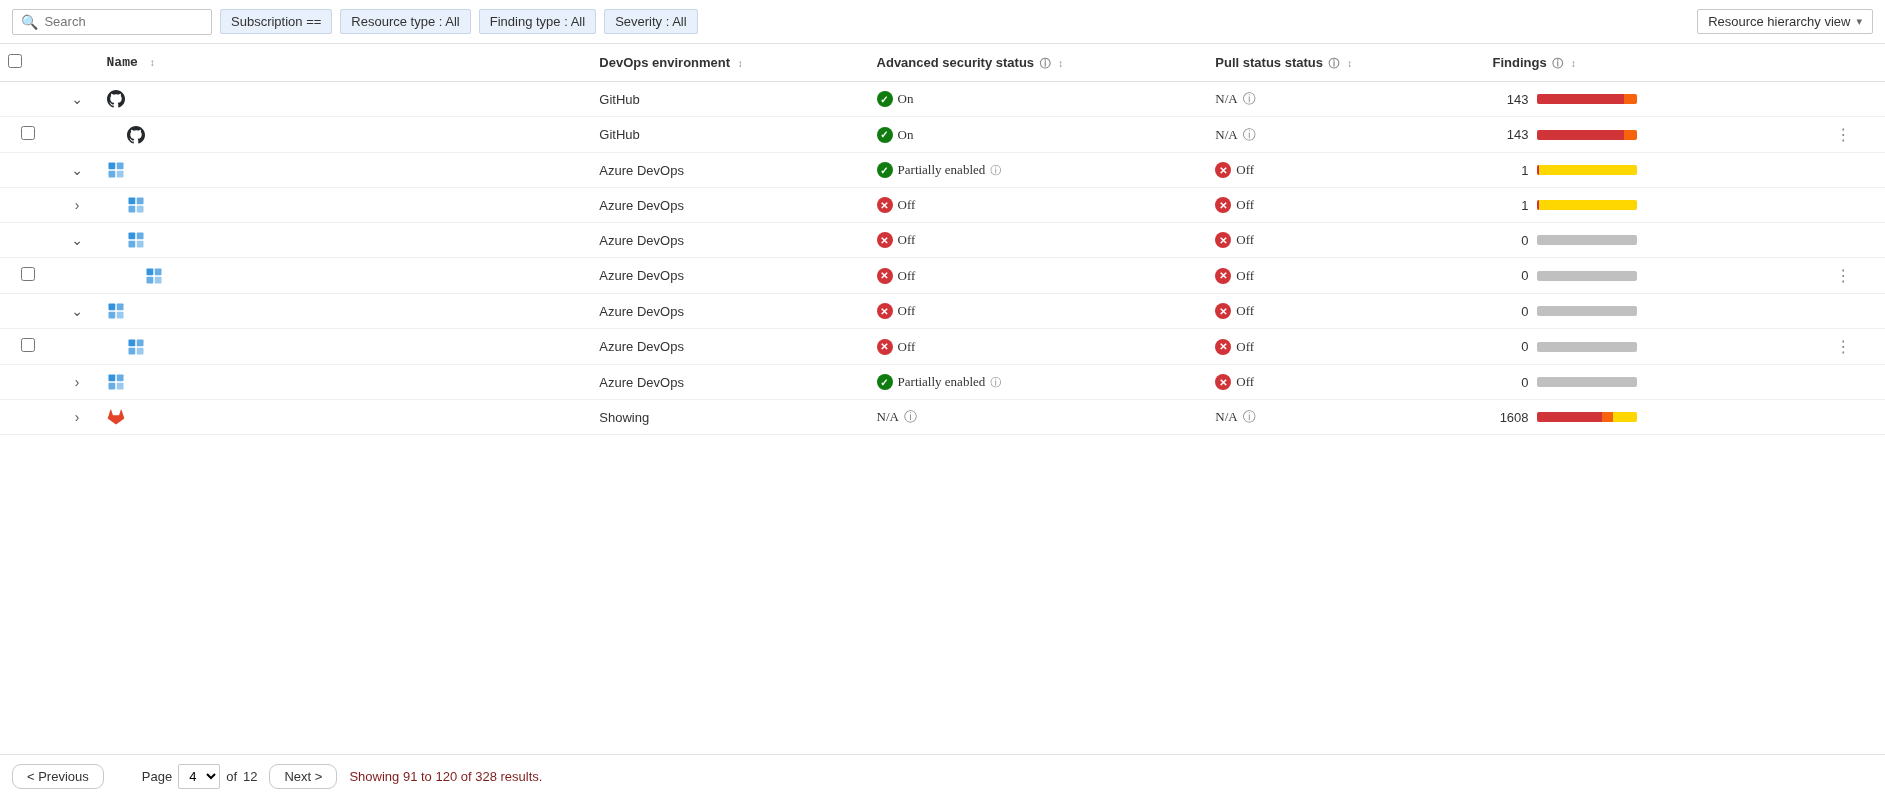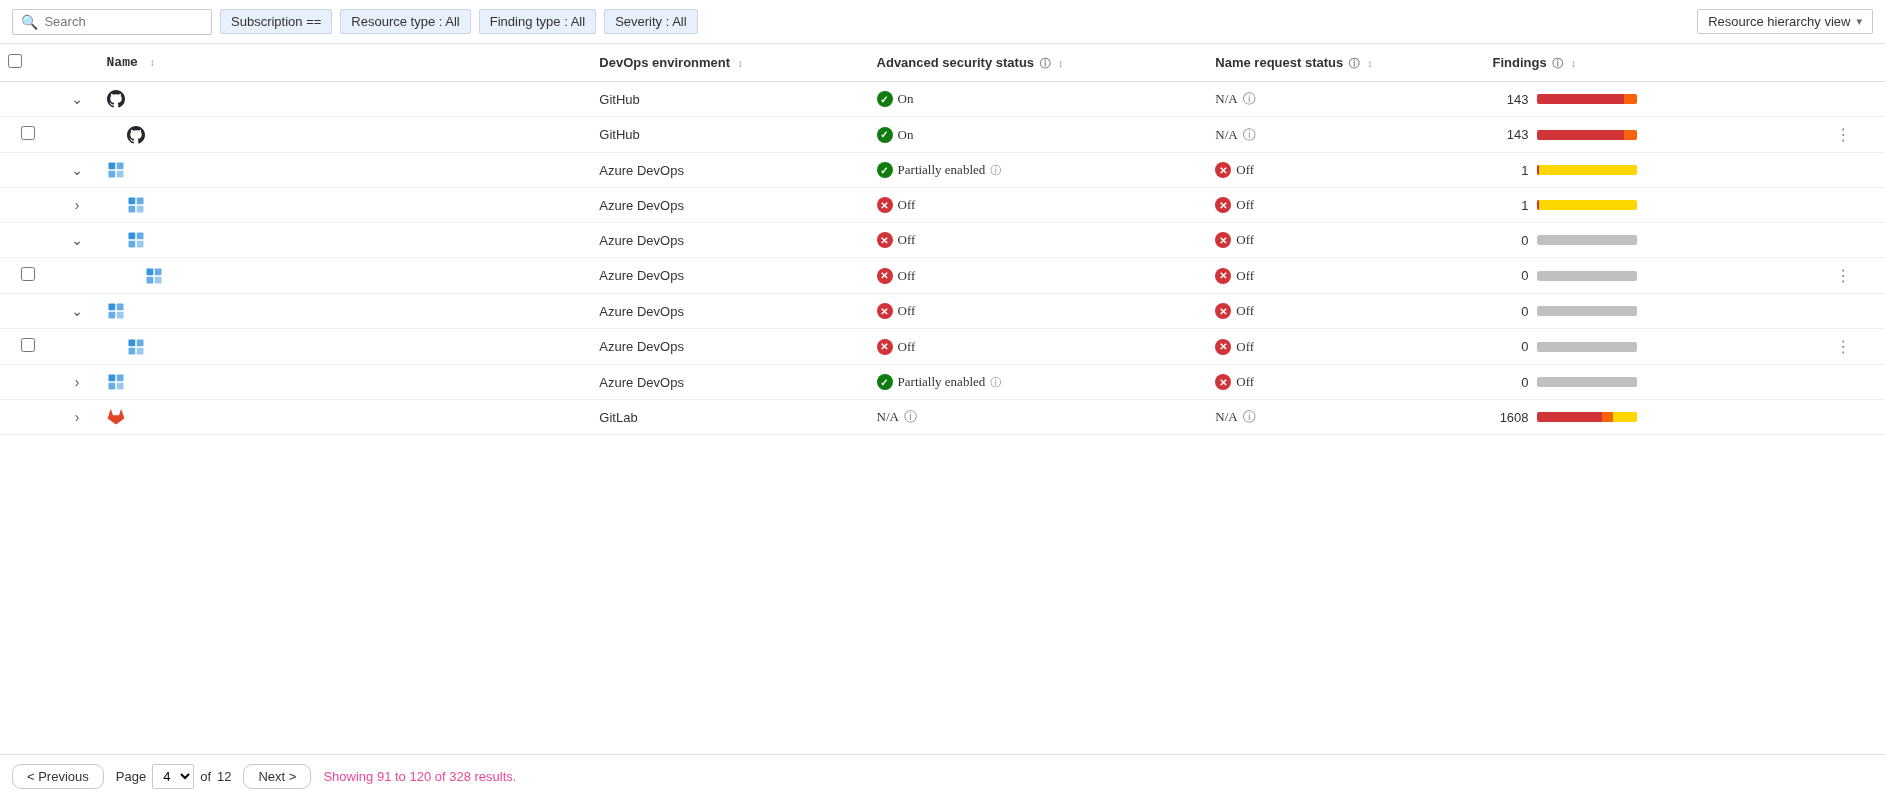--- a/index.html
+++ b/index.html
@@ -84,27 +84,27 @@
     .footer {
       display: flex; align-items: center; gap: 12px;
       padding: 10px 12px; border-top: 1px solid #e0e0e0;
       background: #fff; position: fixed; bottom: 0; left: 0; right: 0; height: 44px;
     }
     .page-btn {
       border: 1px solid #c8c8c8; background: #fff; border-radius: 9px;
       padding: 4px 14px; font-size: 13px; cursor: pointer; color: #333;
     }
     .page-select {
-      display: flex; align-items: center; gap: 6px; font-size: 13px;
+      display: flex; align-items: center; gap: 6px; font-size: 13px; margin-left: 26px;
     }
     .page-select select {
       border: 1px solid #c8c8c8; border-radius: 2px; padding: 3px 6px;
       font-size: 13px; background: #fff;
     }
-    .results-text { font-size: 13px; color: #ec4899; }
+    .results-text { font-size: 13px; color: #7f1d1d; }
 
     
     .icon-svg { width: 18px; height: 18px; display: inline-block; vertical-align: middle; }
   </style>
 </head>
 <body>
 
 <div class="toolbar">
   <div class="search-box">
     <span style="color:#888;font-size:14px;">🔍</span>
@@ -136,21 +136,21 @@
         <th class="th-devops">
           <span>DevOps environment</span>
           <span class="sort-icon">↕</span>
         </th>
         <th class="th-security">
           <span>Advanced security status</span>
           <span class="info-icon">ⓘ</span>
           <span class="sort-icon">↕</span>
         </th>
         <th class="th-pr">
-          <span>Name request status</span>
+          <span>Pull status status</span>
           <span class="info-icon">ⓘ</span>
           <span class="sort-icon">↕</span>
         </th>
         <th class="th-findings">
           <span>Findings</span>
           <span class="info-icon">ⓘ</span>
           <span class="sort-icon">↕</span>
         </th>
         <th class="th-actions"></th>
       </tr>
@@ -506,21 +506,21 @@
       <td class="row-checkbox"></td>
       <td class="row-expand"><span class="chevron-right" style="cursor:pointer;color:#555;font-size:14px;"></span></td>
       <td class="row-name">
         <div style="display:flex;align-items:center;gap:6px;">
           <span><svg class="icon-svg" viewBox="0 0 24 24" fill="#e24329">
       <path d="M22.65 14.39L12 22.13 1.35 14.39a.84.84 0 01-.3-.94l1.22-3.78 2.44-7.51A.42.42 0 014.82 2a.43.43 0 01.58 0 .42.42 0 01.11.18l2.44 7.49h8.1l2.44-7.49a.42.42 0 01.11-.18.43.43 0 01.58 0 .42.42 0 01.11.18l2.44 7.51 1.22 3.78a.84.84 0 01-.3.94z"></path>
     </svg></span>
         </div>
       </td>
       <td>
-        <span>GitLab</span>
+        <span>Showing</span>
       </td>
       <td>
         <div class="status-on">
               <span>N/A</span>
               <span style="color:#888;">ⓘ</span>
             </div>
       </td>
       <td>
         <div class="status-on">
               <span>N/A</span>

